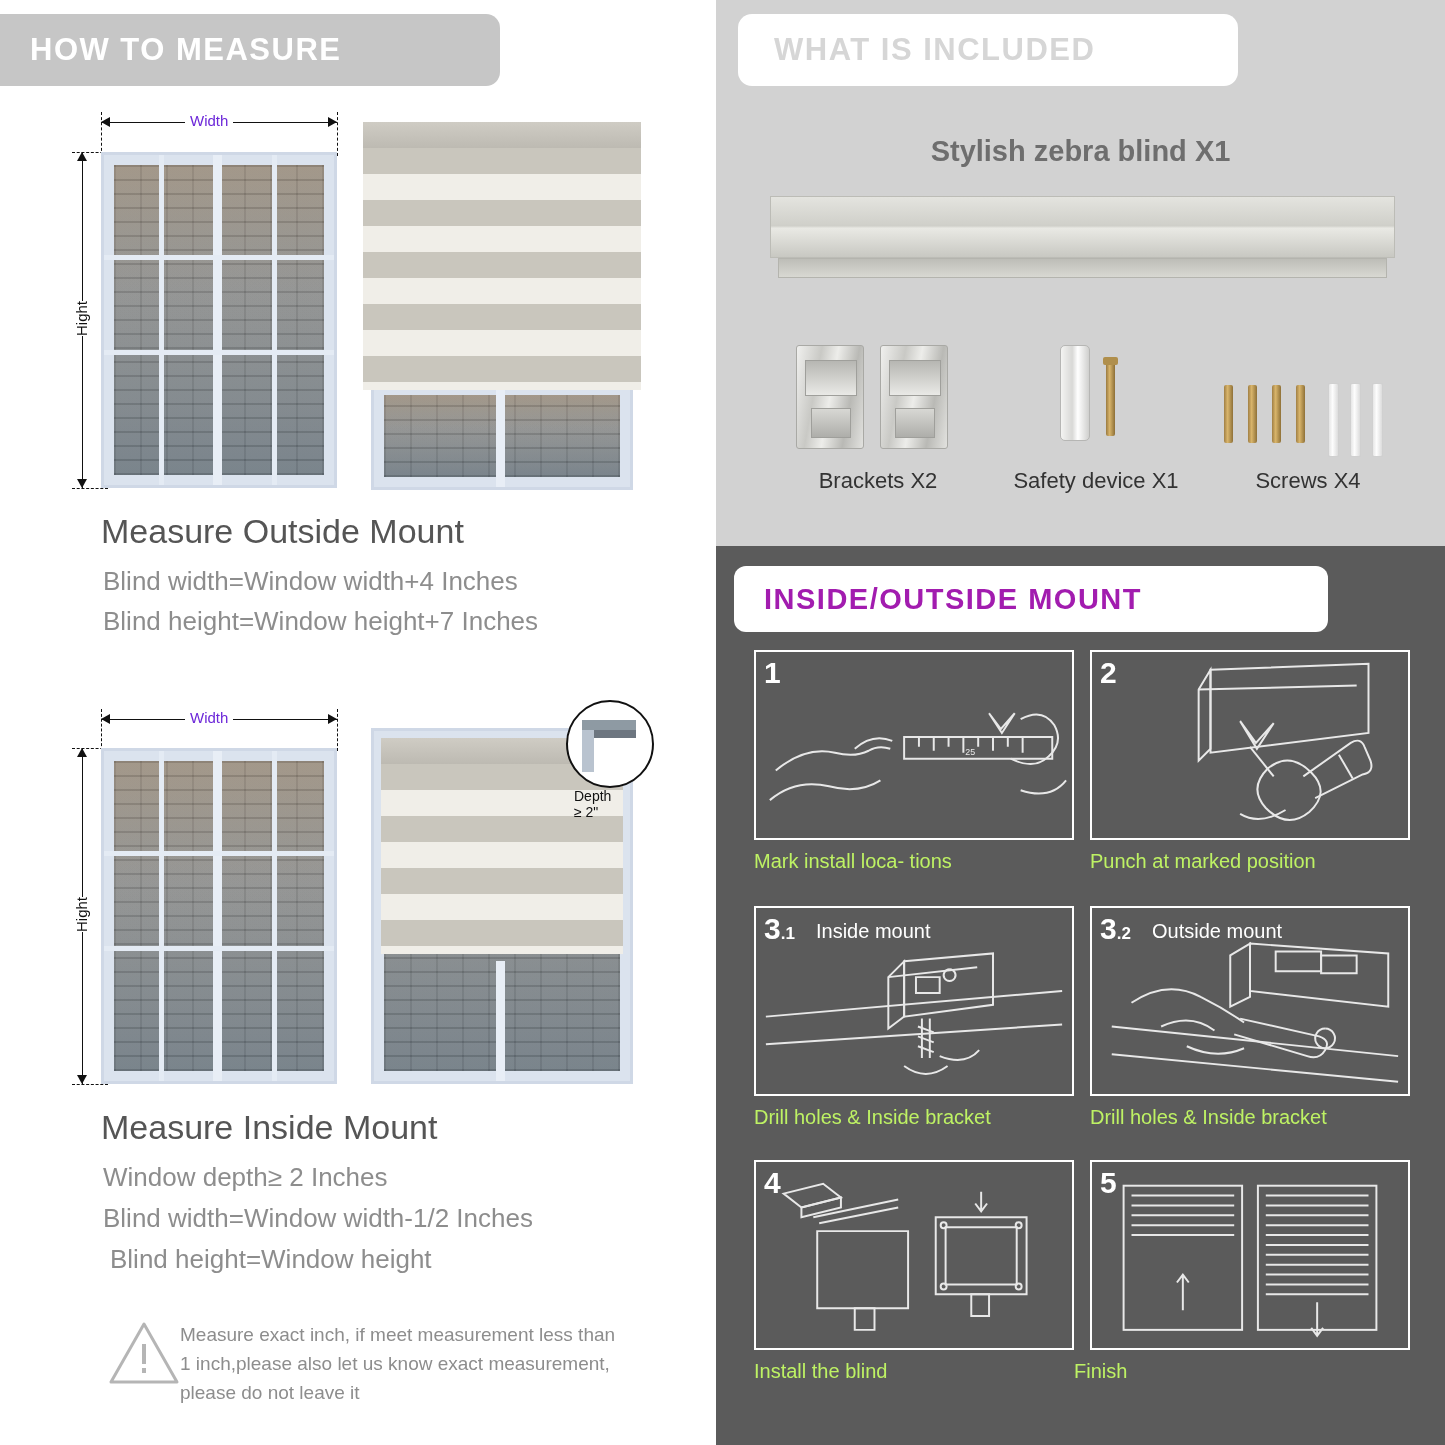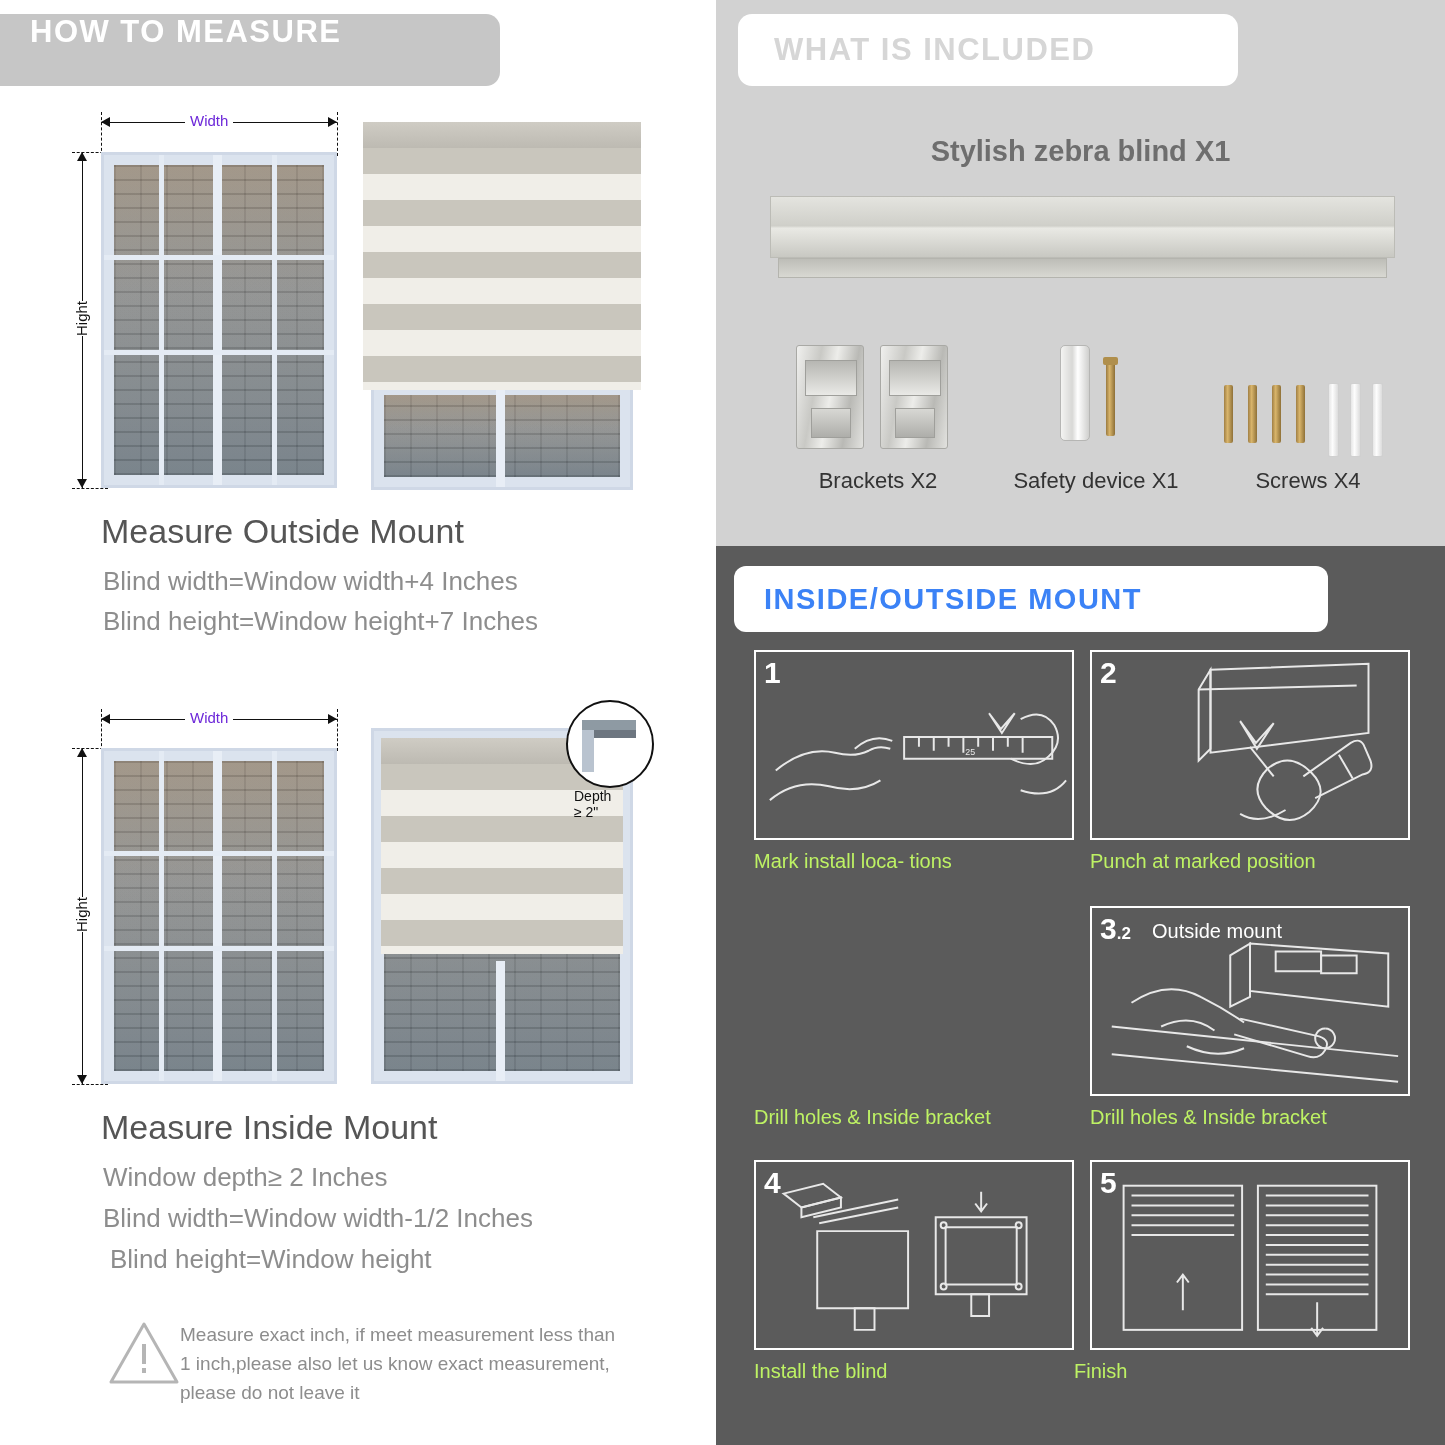--- a/index.html
+++ b/index.html
@@ -11,21 +11,21 @@
     position:relative;
   }
   .page{position:relative;width:1445px;height:1445px;box-sizing:border-box;}
 
   
   .left-panel{
     position:absolute;left:0;top:0;width:710px;height:1445px;
     background:#ffffff;box-sizing:border-box;
   }
   .banner{
-    position:absolute;display:flex;align-items:flex-start;
+    position:absolute;display:flex;align-items:center;
     border-radius:0 14px 14px 0;
     box-sizing:border-box;
   }
   .banner-title{
     font-size:31px;font-weight:bold;letter-spacing:1.5px;
   }
   #howto-banner{
     left:0;top:14px;width:500px;height:72px;
     background:#c6c6c6;padding-left:30px;
   }
@@ -181,21 +181,21 @@
   
   .right-bottom{
     position:absolute;left:716px;top:546px;width:729px;height:899px;
     background:#5b5b5b;box-sizing:border-box;
   }
   #mount-banner{
     position:absolute;left:18px;top:20px;width:594px;height:66px;
     background:#ffffff;border-radius:12px;padding-left:30px;
     display:flex;align-items:center;
   }
-  #mount-banner .banner-title{color:#3b82f6;font-size:29px;}
+  #mount-banner .banner-title{color:#a21caf;font-size:29px;}
   .step-box{
     position:absolute;border:2px solid #ffffff;box-sizing:border-box;
     background:#5b5b5b;
   }
   .step-num{
     position:absolute;left:8px;top:4px;font-size:30px;color:#ffffff;font-weight:bold;
   }
   .step-num .sub{font-size:17px;}
   .step-inline-label{
     position:absolute;left:60px;top:12px;font-size:20px;color:#ffffff;
@@ -382,20 +382,39 @@
           <path d="M160 96 l24 30"></path>
           <path d="M178 118 q22 -18 44 4 q20 20 -2 40 q-22 18 -44 -4 q-18 -20 2 -40z"></path>
           <path d="M214 126 l48 -34 q10 -6 14 4 l6 14 q4 12 -8 14 l-48 24"></path>
           <path d="M250 104 l14 24"></path>
           <path d="M196 160 q-26 16 -46 4"></path>
         </g>
       </svg>
     </div>
     <div class="step-caption" style="left:374px;top:304px;">Punch at  marked position</div>
 
+    <div class="step-box" style="left:38px;top:360px;width:320px;height:190px;">
+      <div class="step-num"><span>3</span><span class="sub">.1</span></div>
+      <div class="step-inline-label">Inside mount</div>
+      <svg class="sketch" viewBox="0 0 320 190">
+        <g fill="none" stroke="#e8e8e8" stroke-width="2">
+          <path d="M10 110 l300 -26"></path>
+          <path d="M10 138 l300 -20"></path>
+          <path d="M150 54 l90 -8 v52 l-90 12z"></path>
+          <path d="M150 54 l-16 16 v52 l16 -12z"></path>
+          <path d="M134 70 l90 -10"></path>
+          <path d="M162 70 h24 v16 h-24z"></path>
+          <path d="M196 62 a6 6 0 1 0 0.1 0"></path>
+          <path d="M168 112 v40 M176 112 v40"></path>
+          <path d="M164 120 l16 6 M164 130 l16 6 M164 140 l16 6"></path>
+          <path d="M150 160 q22 16 44 0"></path>
+          <path d="M186 150 q26 10 40 -6"></path>
+        </g>
+      </svg>
+    </div>
     <div class="step-caption" style="left:38px;top:560px;">Drill holes &amp;  Inside bracket</div>
 
     <div class="step-box" style="left:374px;top:360px;width:320px;height:190px;">
       <div class="step-num"><span>3</span><span class="sub">.2</span></div>
       <div class="step-inline-label">Outside mount</div>
       <svg class="sketch" viewBox="0 0 320 190">
         <g fill="none" stroke="#e8e8e8" stroke-width="2">
           <path d="M160 36 l140 10 v54 l-140 -16z"></path>
           <path d="M160 36 l-20 12 v52 l20 -10z"></path>
           <path d="M186 44 h46 v20 h-46z"></path>

